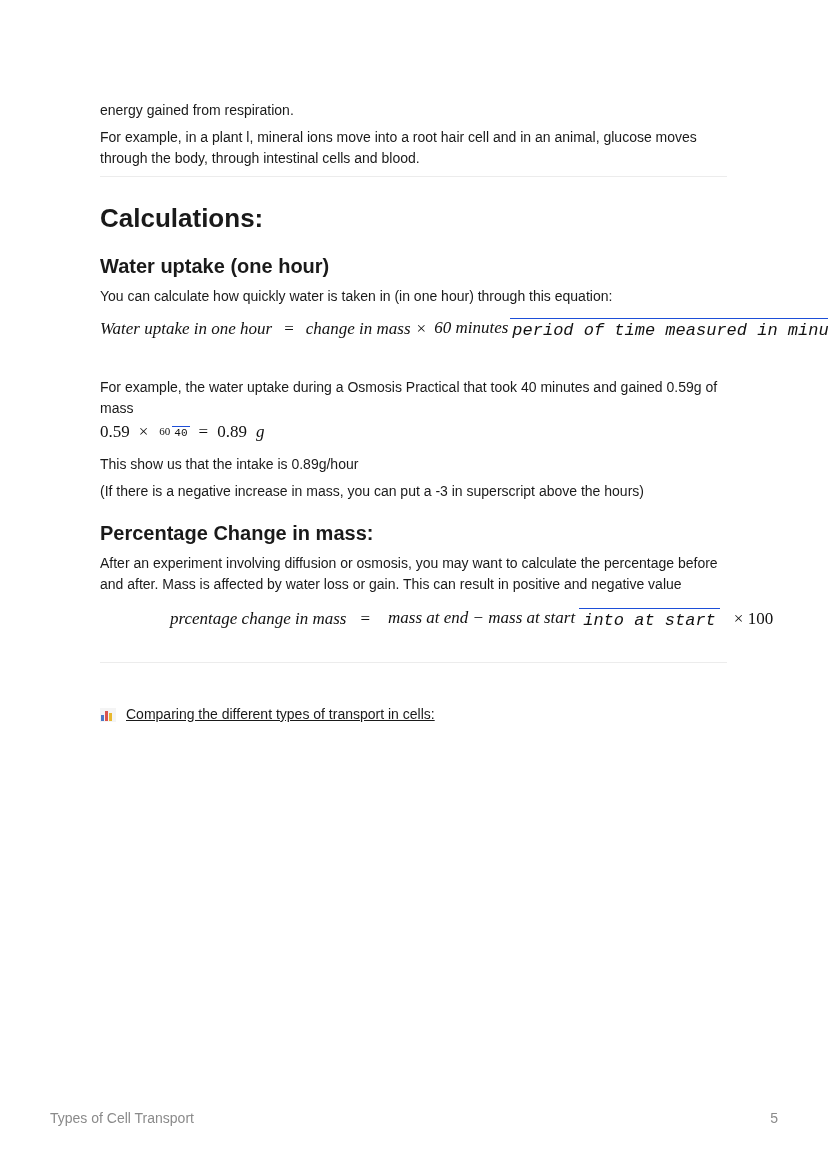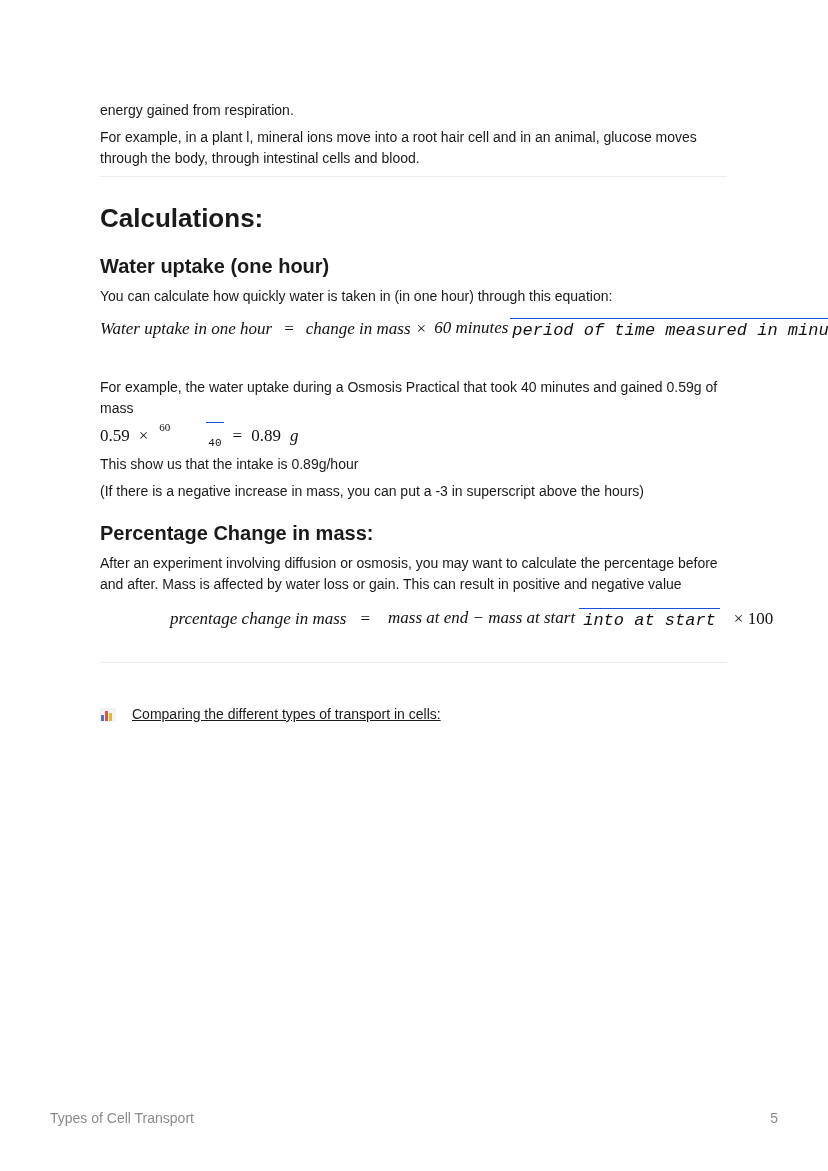--- a/index.html
+++ b/index.html
@@ -9,22 +9,22 @@
   .hr { position: absolute; left: 100px; width: 627px; height: 1px; background: #ececec; }
   h1 { margin: 0; font-size: 26px; font-weight: bold; position: absolute; left: 100px; }
   h2 { margin: 0; font-size: 20px; font-weight: bold; position: absolute; left: 100px; }
   .abs { position: absolute; left: 100px; }
   .math { font-family: "Liberation Serif", "DejaVu Serif", serif; font-style: italic; font-size: 17px; color: #111; white-space: nowrap; }
   .math .up { font-style: normal; }
   .frac { display: inline-flex; flex-direction: row; align-items: flex-start; vertical-align: middle; }
   .frac .num { padding: 0 2px 2px 2px; }
   .frac .den { border-top: 1px solid #1d4ed8; padding: 2px 2px 0 2px; font-family: Liberation Mono, monospace; }
   .small-frac { font-size: 11px; line-height: 11px; font-style: normal; }
-  .small-frac .den { padding-top: 15px; margin-left: 34px; }
-  .link-row { position: absolute; left: 100px; top: 706px; display: flex; align-items: flex-end; gap: 16px; font-size: 14px; }
+  .small-frac .den { padding-top: 1px; }
+  .link-row { position: absolute; left: 100px; top: 706px; display: flex; align-items: flex-end; gap: 10px; font-size: 14px; }
   .link-row a { color: #1a1a1a; text-decoration: underline; }
   .chart-icon { display: inline-flex; align-items: flex-end; gap: 1px; width: 16px; height: 14px; background: #f4f4f4; padding: 1px; box-sizing: border-box; }
   .chart-icon span { display: block; width: 3px; }
   .footer-left { position: absolute; left: 50px; top: 1110px; font-size: 14px; color: #8a8a8a; }
   .footer-right { position: absolute; right: 50px; top: 1110px; font-size: 14px; color: #8a8a8a; }
 </style>
 </head>
 <body>
 
 <p class="abs" style="top:100px;width:627px;">energy gained from respiration.</p>

